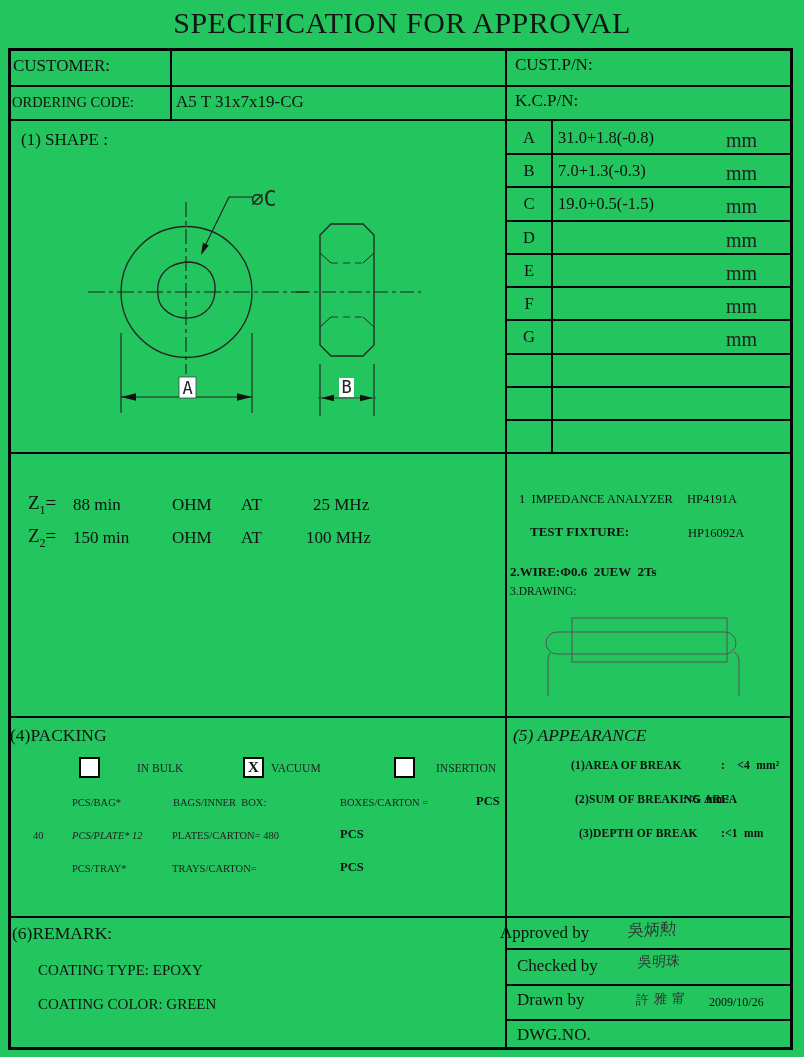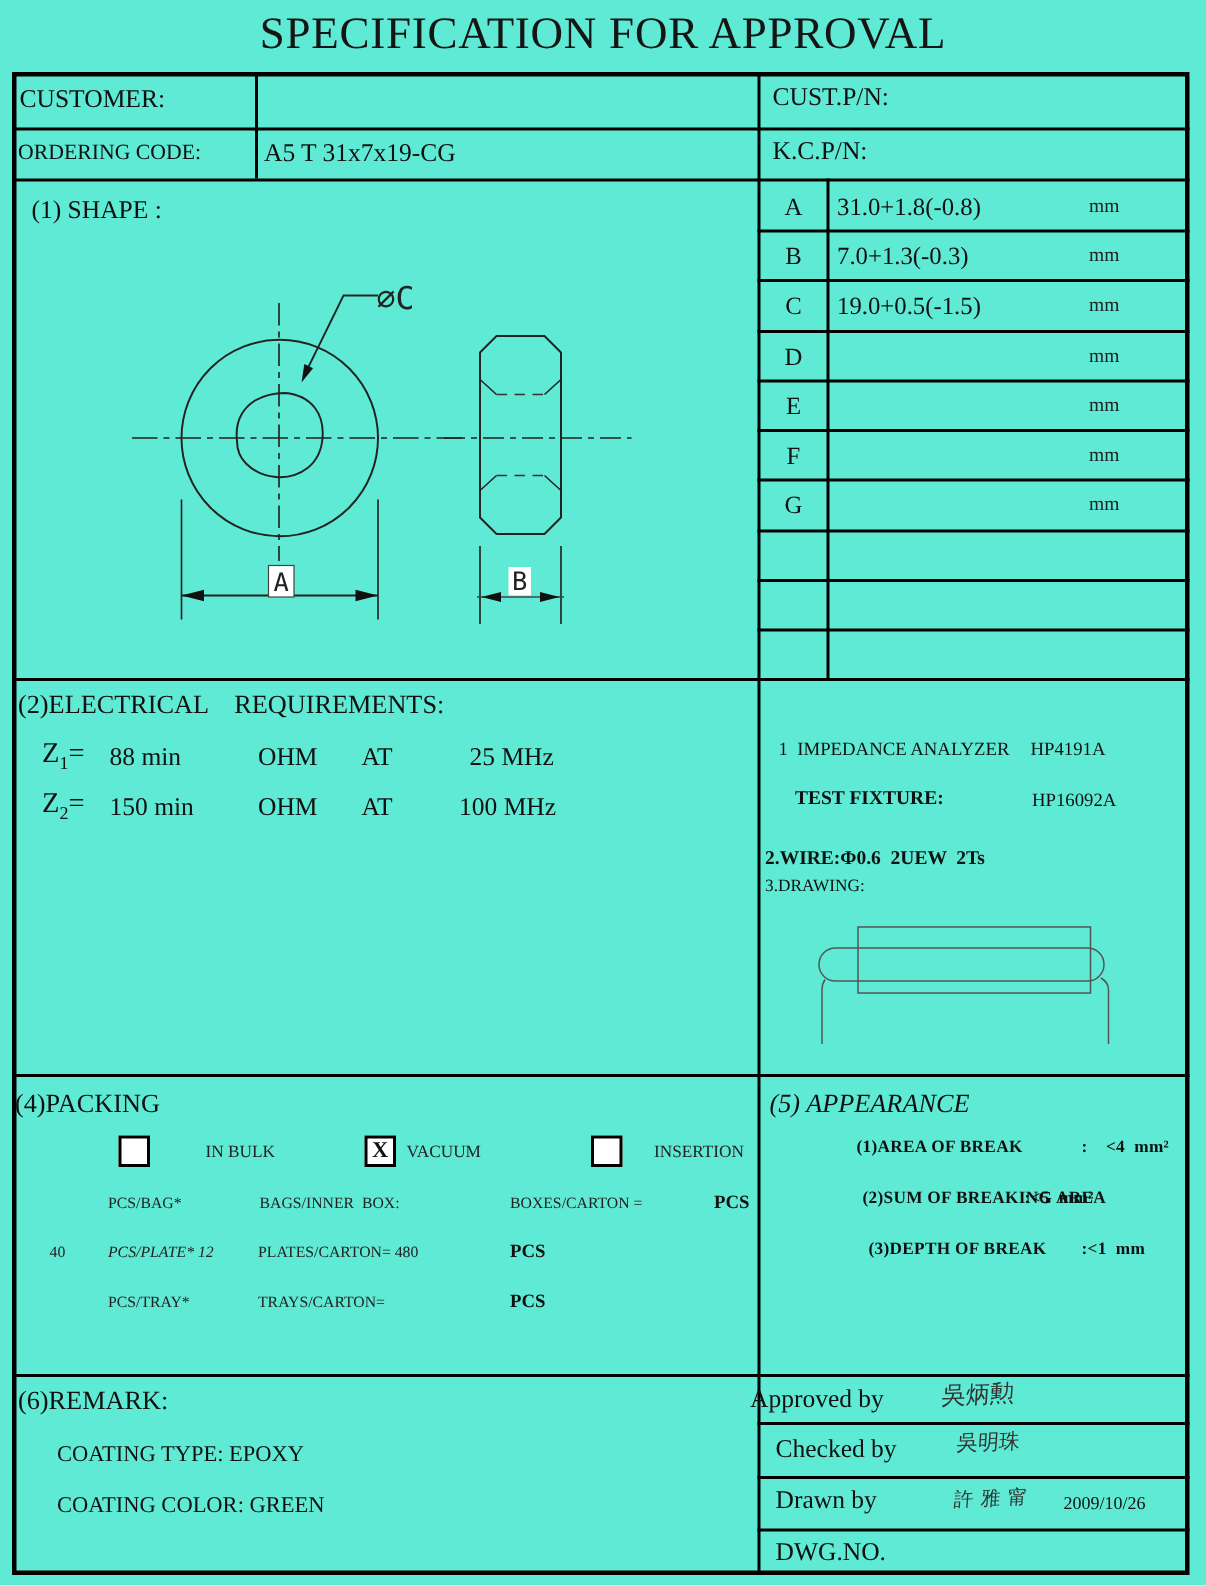--- a/index.html
+++ b/index.html
@@ -1,31 +1,31 @@
 <!DOCTYPE html>
 <html><head>
 <meta charset="utf-8">
 <style>
   html,body{margin:0;padding:0;background:#fff;}
-  .page{position:relative;width:804px;height:1057px;background:#5eead4;
+  .page{position:relative;width:804px;height:1057px;background:#22c55e;
         font-family:"Liberation Serif","DejaVu Serif",serif;color:#111;overflow:hidden;}
   .abs{position:absolute;white-space:nowrap;}
   .pre{white-space:pre;}
   .title{left:0;right:0;top:6px;text-align:center;font-size:30px;letter-spacing:.5px;color:#151515;}
   .frame{left:8px;top:48px;width:785px;height:1002px;border:3px solid #000;box-sizing:border-box;}
   .hl{height:2px;background:#000;}
   .vl{width:2px;background:#000;}
   .fs17{font-size:17px;} .fs15{font-size:15px;}
   .fs14{font-size:14.5px;} .fs13{font-size:13px;} .fs12{font-size:12.5px;}
   .fs11{font-size:11.5px;} .fs10{font-size:10.5px;}
   .sec{font-size:17.5px;}
   .b{font-weight:bold;}
   .dim-letter{left:507px;width:44px;text-align:center;font-size:16.5px;}
   .dim-value{left:558px;font-size:16.5px;}
-  .dim-unit{left:726px;font-size:13px;color:#222;text-align:right;}
+  .dim-unit{left:726px;font-size:20px;color:#222;text-align:right;}
   .zsym{font-size:19px;}
   .zsym sub{font-size:12px;}
   .checkbox{width:21px;height:21px;border:2px solid #000;box-sizing:border-box;
             text-align:center;line-height:17px;font-size:15px;font-weight:bold;background:#fff;}
   .pk{color:#222;}
   .app-item{font-size:11.5px;font-weight:600;letter-spacing:.2px;padding-left:24px;}
   .sig{font-family:"DejaVu Sans",sans-serif;color:#333;transform:rotate(-2deg) skewX(-6deg);}
   svg text{font-family:"DejaVu Sans Mono","DejaVu Sans",monospace;fill:#222;}
 </style>
 </head>
@@ -112,21 +112,20 @@
   <div class="abs dim-unit" style="top:195px;">mm</div>
   <div class="abs dim-letter" style="top:228px;">D</div>
   <div class="abs dim-unit" style="top:229px;">mm</div>
   <div class="abs dim-letter" style="top:261px;">E</div>
   <div class="abs dim-unit" style="top:262px;">mm</div>
   <div class="abs dim-letter" style="top:294px;">F</div>
   <div class="abs dim-unit" style="top:295px;">mm</div>
   <div class="abs dim-letter" style="top:327px;">G</div>
   <div class="abs dim-unit" style="top:328px;">mm</div>
 
-  <div class="abs sec pre" style="left:12px;top:459px;">(2)ELECTRICAL    REQUIREMENTS:</div>
   <div class="abs zsym" style="left:28px;top:492px;"><span>Z</span><sub>1</sub><span>=</span></div>
   <div class="abs fs17" style="left:73px;top:495px;">88 min</div>
   <div class="abs fs17" style="left:172px;top:495px;">OHM</div>
   <div class="abs fs17" style="left:241px;top:495px;">AT</div>
   <div class="abs fs17" style="left:313px;top:495px;">25 MHz</div>
   <div class="abs zsym" style="left:28px;top:525px;"><span>Z</span><sub>2</sub><span>=</span></div>
   <div class="abs fs17" style="left:73px;top:528px;">150 min</div>
   <div class="abs fs17" style="left:172px;top:528px;">OHM</div>
   <div class="abs fs17" style="left:241px;top:528px;">AT</div>
   <div class="abs fs17" style="left:306px;top:528px;">100 MHz</div>

